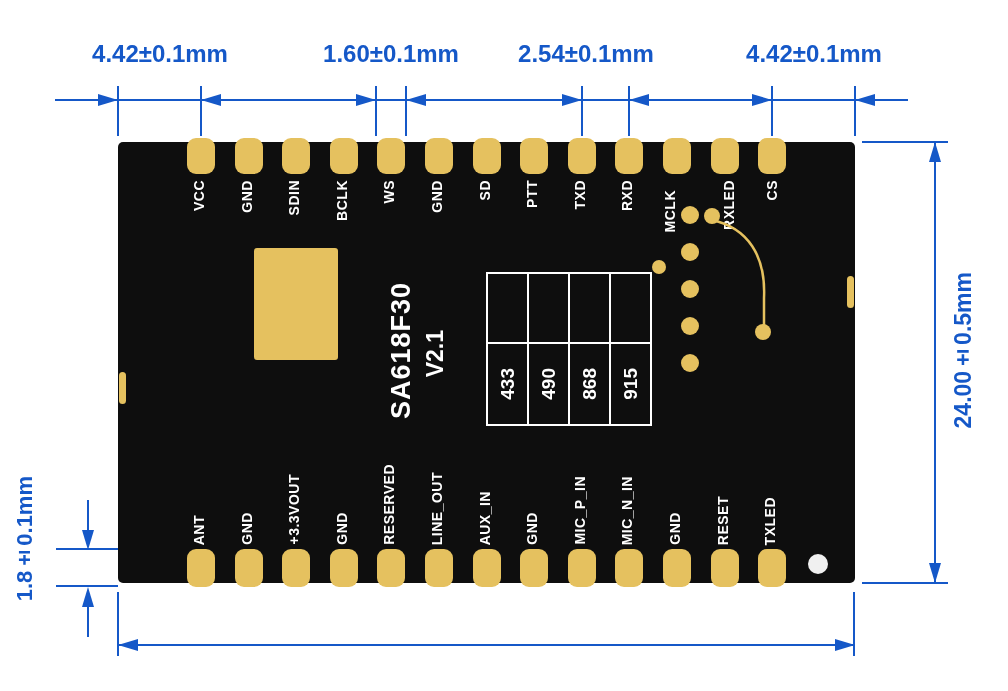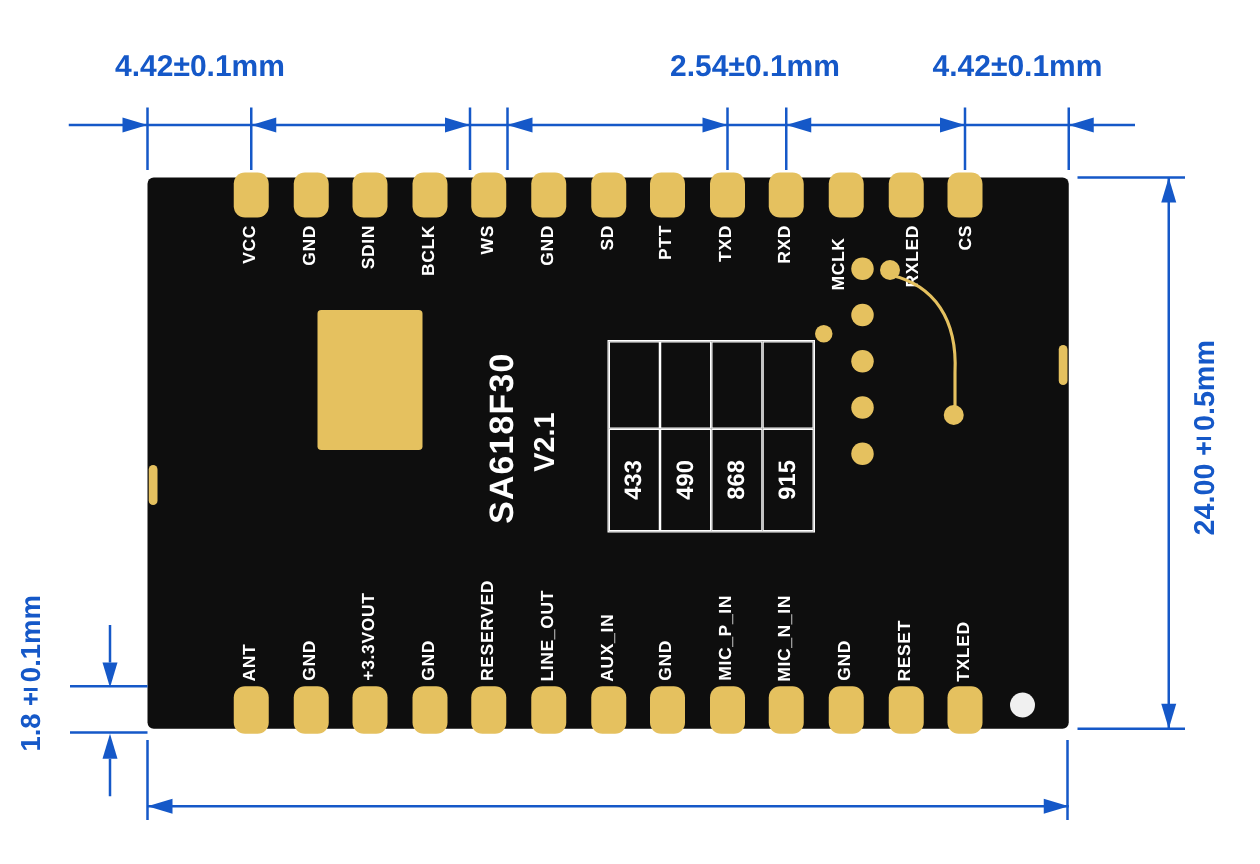--- a/index.html
+++ b/index.html
@@ -154,21 +154,22 @@
   <div class="vline" style="left:854px;top:86px;height:50px"></div>
   <div class="arr arr-r" style="left:98px;top:94px"></div>
   <div class="arr arr-l" style="left:201px;top:94px"></div>
   <div class="arr arr-r" style="left:356px;top:94px"></div>
   <div class="arr arr-l" style="left:406px;top:94px"></div>
   <div class="arr arr-r" style="left:562px;top:94px"></div>
   <div class="arr arr-l" style="left:629px;top:94px"></div>
   <div class="arr arr-r" style="left:752px;top:94px"></div>
   <div class="arr arr-l" style="left:855px;top:94px"></div>
   <div class="dimtext dimtext-c" style="left:160px;top:40px">4.42±0.1mm</div>
-  <div class="dimtext dimtext-c" style="left:604px;top:40px">2.54±0.1mm</div>
+  <div class="dimtext dimtext-c" style="left:391px;top:40px">1.60±0.1mm</div>
+  <div class="dimtext dimtext-c" style="left:586px;top:40px">2.54±0.1mm</div>
   <div class="dimtext dimtext-c" style="left:814px;top:40px">4.42±0.1mm</div>
 
   <div class="hline" style="left:862px;top:141px;width:86px"></div>
   <div class="hline" style="left:862px;top:582px;width:86px"></div>
   <div class="vline" style="left:934px;top:142px;height:441px"></div>
   <div class="arr arr-u" style="left:929px;top:142px"></div>
   <div class="arr arr-d" style="left:929px;top:563px"></div>
   <div class="vtext vdim" style="left:950px;top:272px;font-size:23px">24.00±0.5mm</div>
 
   <div class="vline" style="left:117px;top:592px;height:64px"></div>

